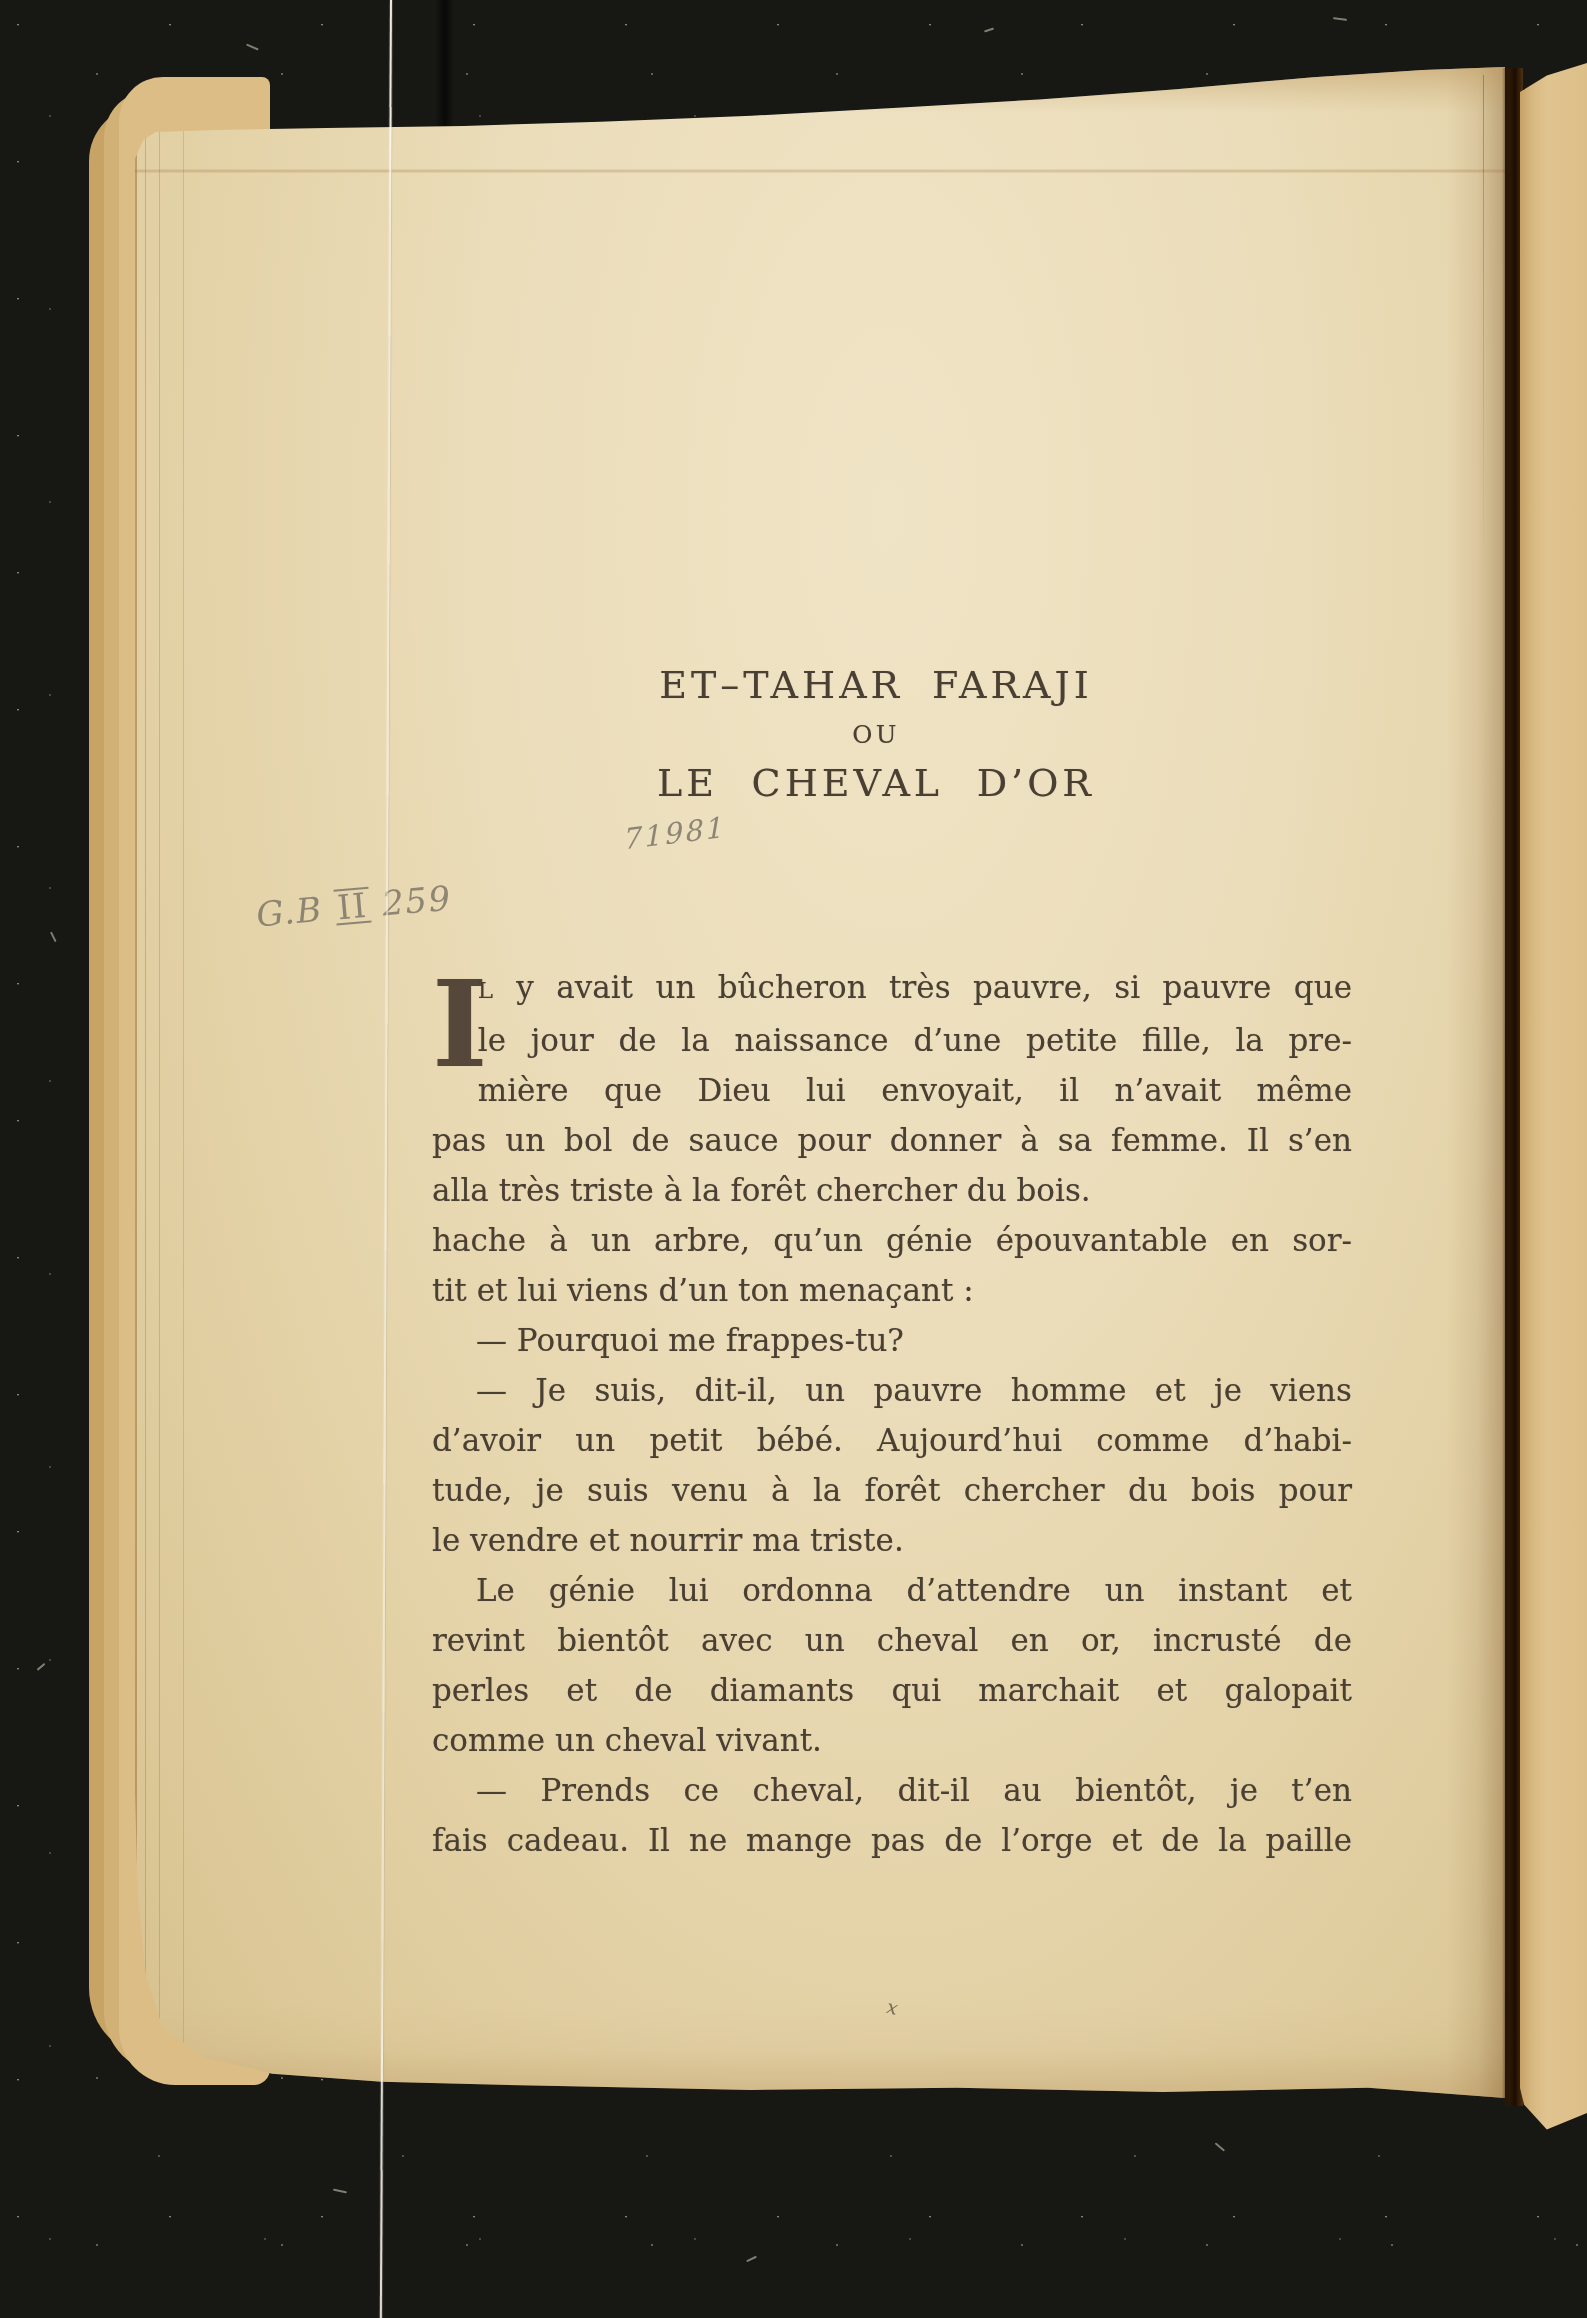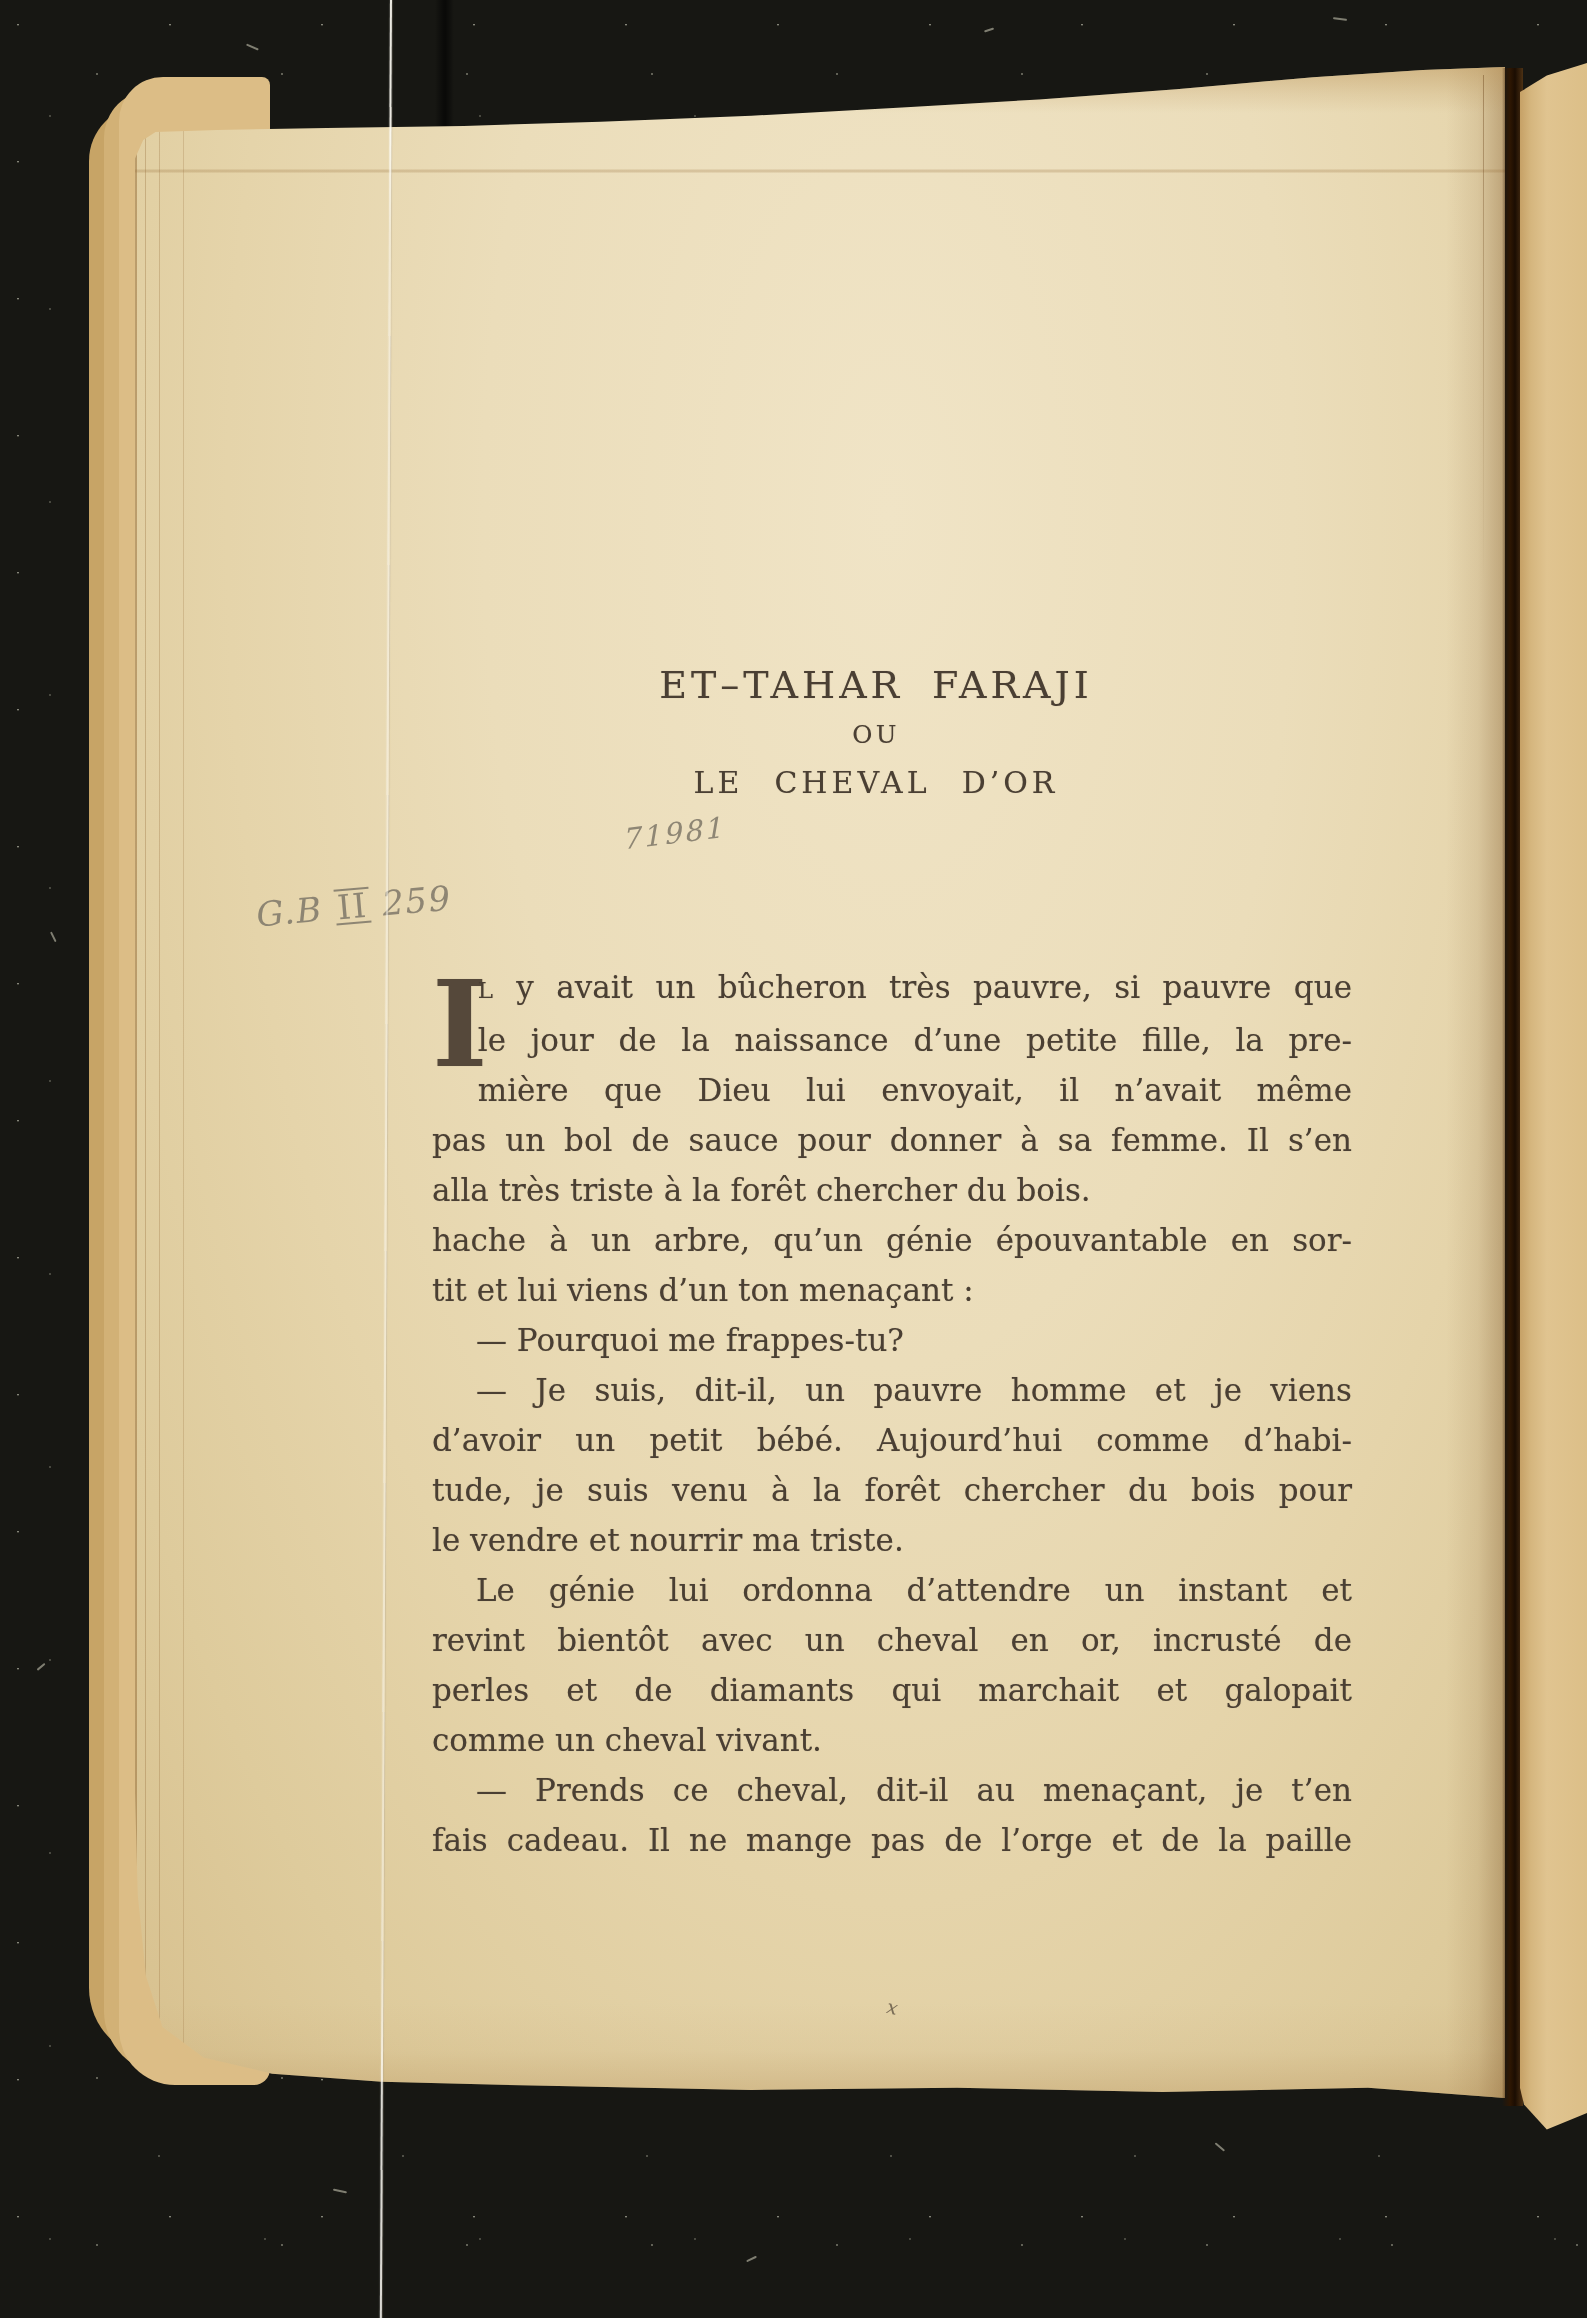--- a/index.html
+++ b/index.html
@@ -68,21 +68,21 @@
   .cloth-fold{
     position:absolute;left:435px;top:0;width:19px;height:136px;
     background:linear-gradient(90deg, rgba(0,0,0,0) 0, rgba(0,0,0,0.55) 45%, rgba(0,0,0,0.6) 55%, rgba(0,0,0,0) 100%);
   }
 
   
   .ink{color:#4a3f33;text-shadow:0 0 0.8px rgba(74,63,51,0.35);}
   .title-block{position:absolute;left:416px;top:663px;width:920px;text-align:center;}
   .t1{font-size:38px;line-height:44px;letter-spacing:4px;word-spacing:12.7px;}
   .t2{font-size:24.6px;line-height:28.6px;letter-spacing:3.2px;margin-top:14.3px;}
-  .t3{font-size:30px;line-height:44px;letter-spacing:4px;word-spacing:17.5px;margin-top:11px;}
+  .t3{font-size:38px;line-height:44px;letter-spacing:4px;word-spacing:17.5px;margin-top:11px;}
 
   .pencil{color:rgba(134,126,110,0.92);}
   .pencil-number{
     position:absolute;left:624px;top:816px;font-size:28.6px;font-style:italic;
     letter-spacing:2.4px;transform:rotate(-7deg) skewX(-6deg);
   }
   .shelf-mark{
     position:absolute;left:256px;top:886px;font-size:34px;font-style:italic;
     letter-spacing:1.6px;transform:rotate(-5deg);
   }
@@ -152,21 +152,21 @@
     <div class="tl ind">— Je suis, dit-il, un pauvre homme et je viens</div>
     <div class="tl">d’avoir un petit bébé. Aujourd’hui comme d’habi-</div>
     <div class="tl">tude, je suis venu à la forêt chercher du bois pour</div>
     <div class="tl short">le vendre et nourrir ma triste.</div>
 
     <div class="tl ind">Le génie lui ordonna d’attendre un instant et</div>
     <div class="tl">revint bientôt avec un cheval en or, incrusté de</div>
     <div class="tl">perles et de diamants qui marchait et galopait</div>
     <div class="tl short">comme un cheval vivant.</div>
 
-    <div class="tl ind">— Prends ce cheval, dit-il au menaçant, je t’en</div>
+    <div class="tl ind">— Prends ce cheval, dit-il au bientôt, je t’en</div>
     <div class="tl">fais cadeau. Il ne mange pas de l’orge et de la paille</div>
   </div>
 
   <div class="stray-mark">x</div>
 
   <div class="page-gap"></div>
   <div class="right-page"></div>
 
   <div class="thread"></div>
 

